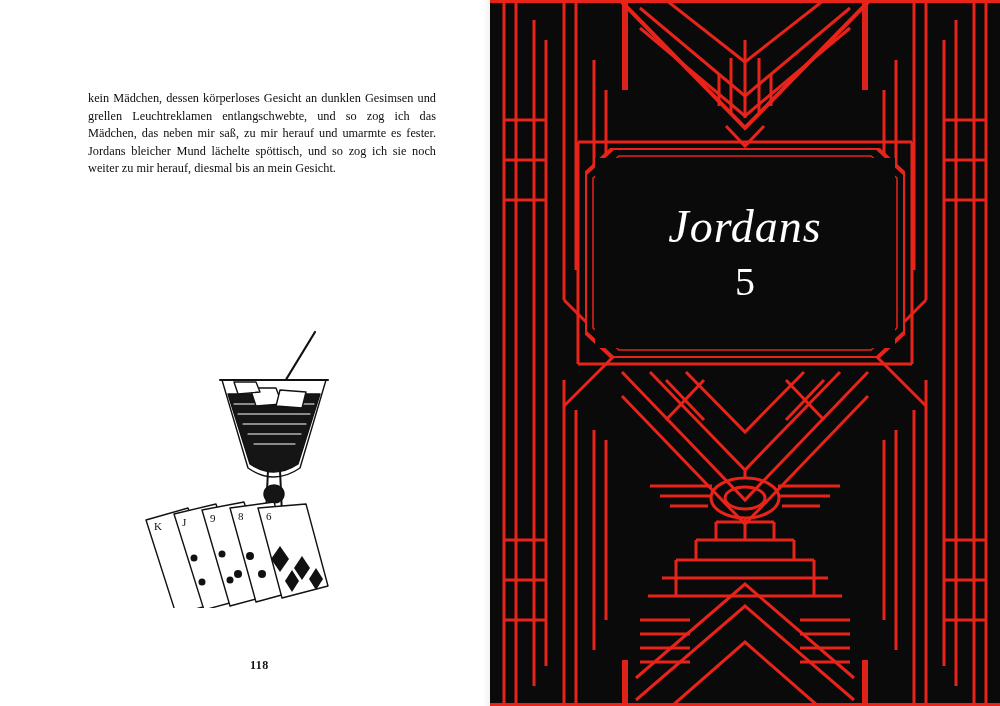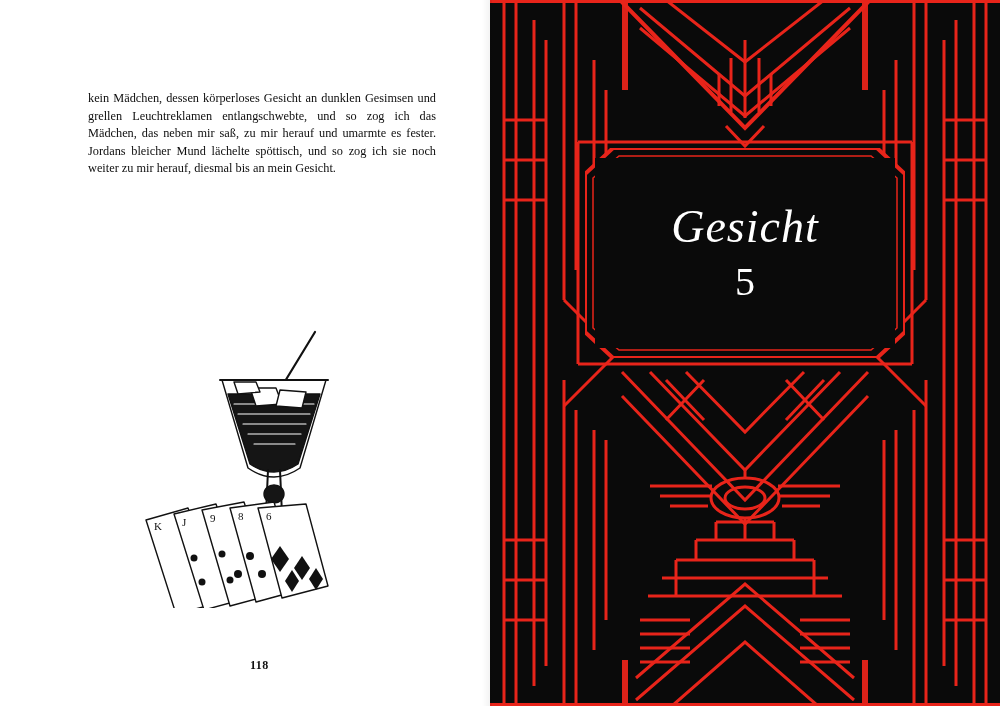--- a/index.html
+++ b/index.html
@@ -280,19 +280,19 @@
         <rect x="240" y="186" width="30" height="6" opacity="0"></rect>
       </g>
     </svg>
 
     <svg class="plate-frame" viewBox="0 0 320 210" aria-hidden="true">
       <path d="M28 0 H292 L320 26 V184 L292 210 H28 L0 184 V26 Z" fill="#0a0a0a" stroke="#e8241a" stroke-width="4"></path>
       <path d="M34 8 H286 L312 30 V180 L286 202 H34 L8 180 V30 Z" fill="#0a0a0a" stroke="#e8241a" stroke-width="1.5"></path>
     </svg>
 
     <div class="chapter-plate">
-      <div class="label">Gesicht</div>
+      <div class="label">Jordans</div>
       <div class="number">5</div>
     </div>
   </div>
 
   <div class="gutter-shadow"></div>
 </div>
 
 </body></html>

